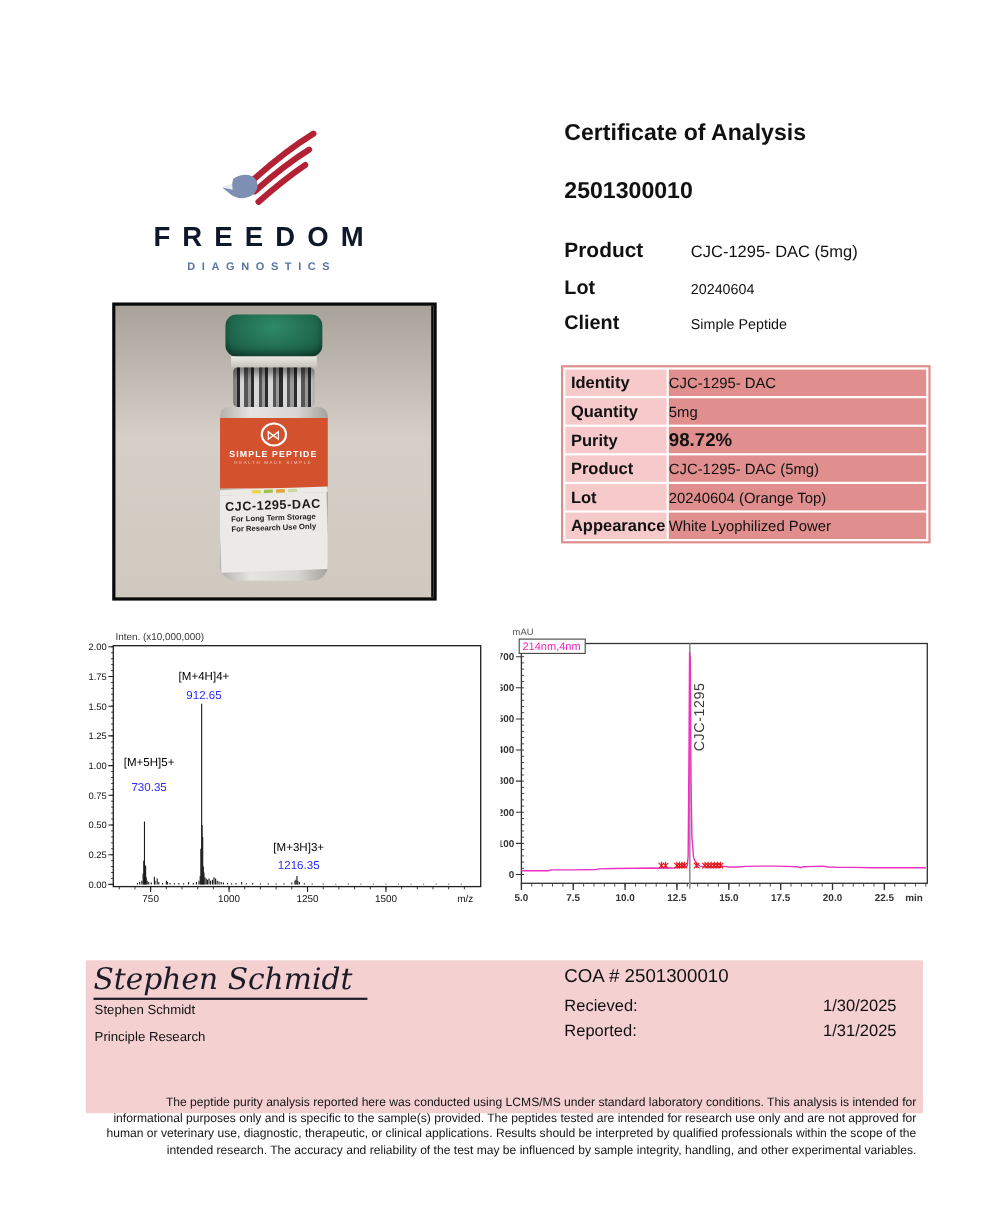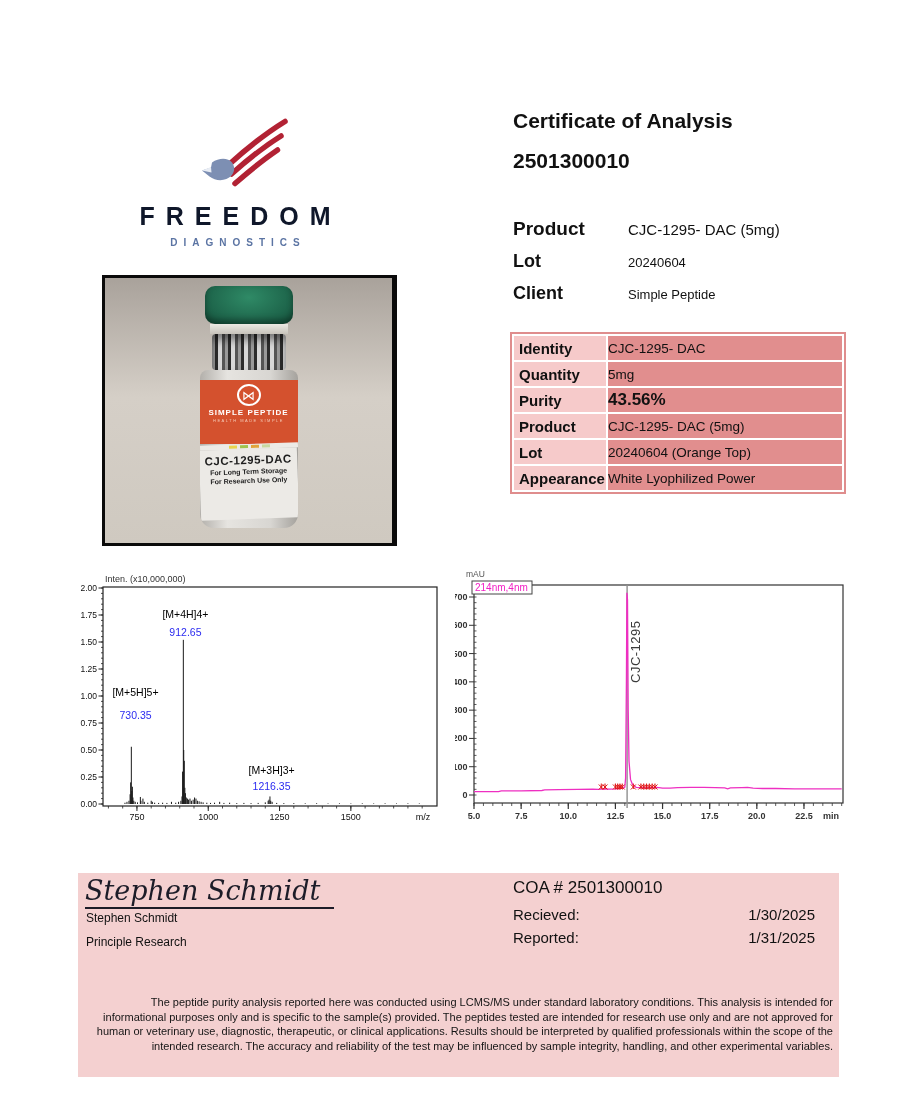--- a/index.html
+++ b/index.html
@@ -8,21 +8,21 @@
   .page { position:relative; width:913px; height:1116px; background:#fff; overflow:hidden; }
 
   
   .logo { position:absolute; left:115px; top:118px; width:240px; text-align:center; }
   .logo svg { display:block; margin:0 auto; }
   .logo-brand { margin-top:8px; font-size:25px; font-weight:600; letter-spacing:11px; color:#0f172a; text-indent:11px; }
   .logo-sub { margin-top:6px; font-size:10px; font-weight:bold; letter-spacing:6px; color:#5b74a3; text-indent:6px; }
 
   
   .title { position:absolute; left:513px; top:110px; font-size:21px; font-weight:bold; line-height:1.0; }
-  .title .t2 { margin-top:19px; }
+  .title .t2 { margin-top:32px; }
 
   
   .info { position:absolute; left:513px; top:218px; width:340px; }
   .info-row { display:flex; align-items:baseline; margin-bottom:11px; }
   .info-row .lbl { width:115px; font-weight:bold; font-size:18px; }
   .info-row.r0 .lbl { font-size:19px; }
   .info-row .val { font-size:13px; }
   .info-row.r0 .val { font-size:15px; }
 
   
@@ -59,21 +59,21 @@
   .backwhite { position:absolute; right:-4px; top:86px; width:30px; height:56px; background:#eceae6; color:#222; font-size:6px; padding:2px 2px; }
   .backwhite .bp { font-size:7.5px; font-weight:bold; }
   .backwhite .bs { font-size:5px; font-weight:bold; margin-top:2px; }
 
   
   .chart { position:absolute; }
   #ms-chart { left:75px; top:565px; }
   #hplc-chart { left:455px; top:565px; }
 
   
-  .footer { position:absolute; left:78px; top:873px; width:761px; height:204px; background:#f4d0d0; }
+  .footer { position:absolute; left:78px; top:873px; width:761px; height:139px; background:#f4d0d0; }
   .sig { position:absolute; left:7px; top:2px; font-family:"DejaVu Serif", serif; font-style:italic; font-size:27px; color:#1c1c28; border-bottom:2px solid #1c1c28; padding:0 14px 1px 0; }
   .sig-name { position:absolute; left:8px; top:38px; font-size:12px; }
   .sig-title { position:absolute; left:8px; top:62px; font-size:12px; }
   .coa-num { position:absolute; left:435px; top:5px; font-size:17px; }
   .coa-row { position:absolute; left:435px; width:302px; display:flex; justify-content:space-between; font-size:15px; }
   .coa-row.r1 { top:33px; }
   .coa-row.r2 { top:56px; }
   .disclaimer { position:absolute; left:7px; top:122px; width:748px; font-size:11px; line-height:1.33; color:#151515;text-align:right; }
 </style>
 </head>
@@ -118,21 +118,21 @@
         <tr>
       <td class="lbl">Identity</td>
       <td class="val">CJC-1295- DAC</td>
     </tr>
     <tr>
       <td class="lbl">Quantity</td>
       <td class="val">5mg</td>
     </tr>
     <tr class="purity">
       <td class="lbl">Purity</td>
-      <td class="val">43.56%</td>
+      <td class="val">98.72%</td>
     </tr>
     <tr>
       <td class="lbl">Product</td>
       <td class="val">CJC-1295- DAC (5mg)</td>
     </tr>
     <tr>
       <td class="lbl">Lot</td>
       <td class="val">20240604 (Orange Top)</td>
     </tr>
     <tr>

